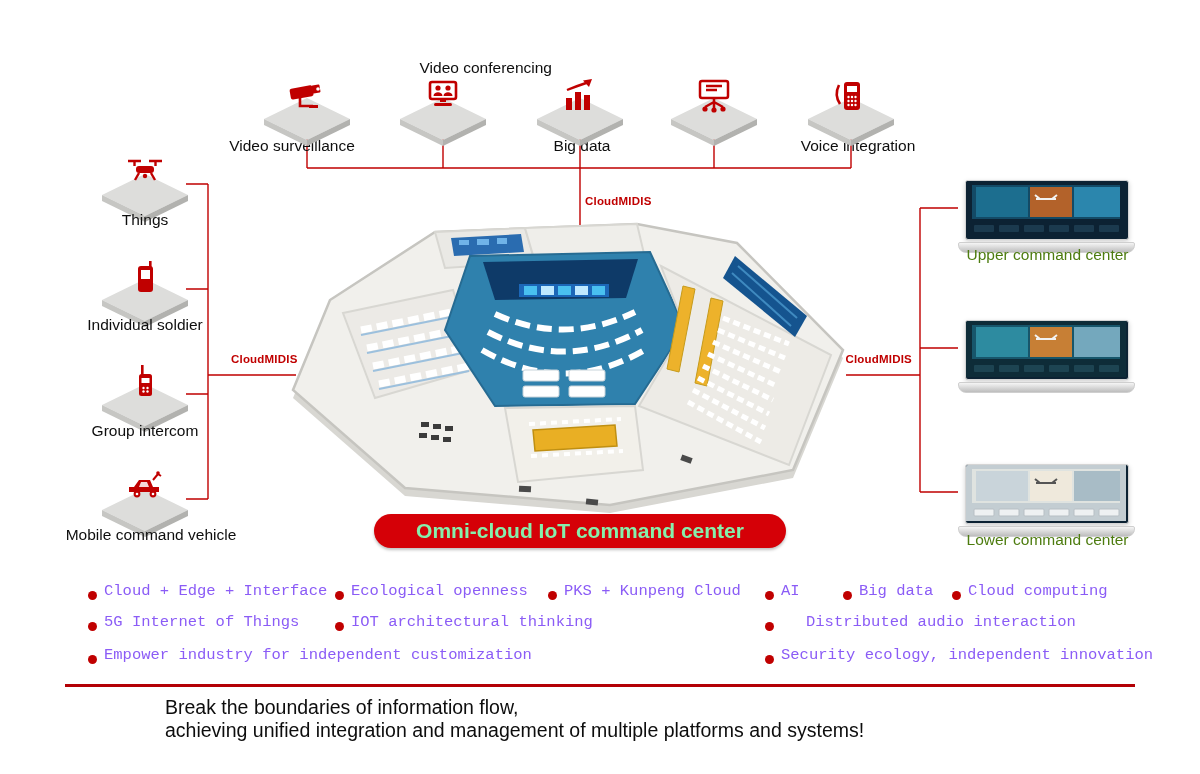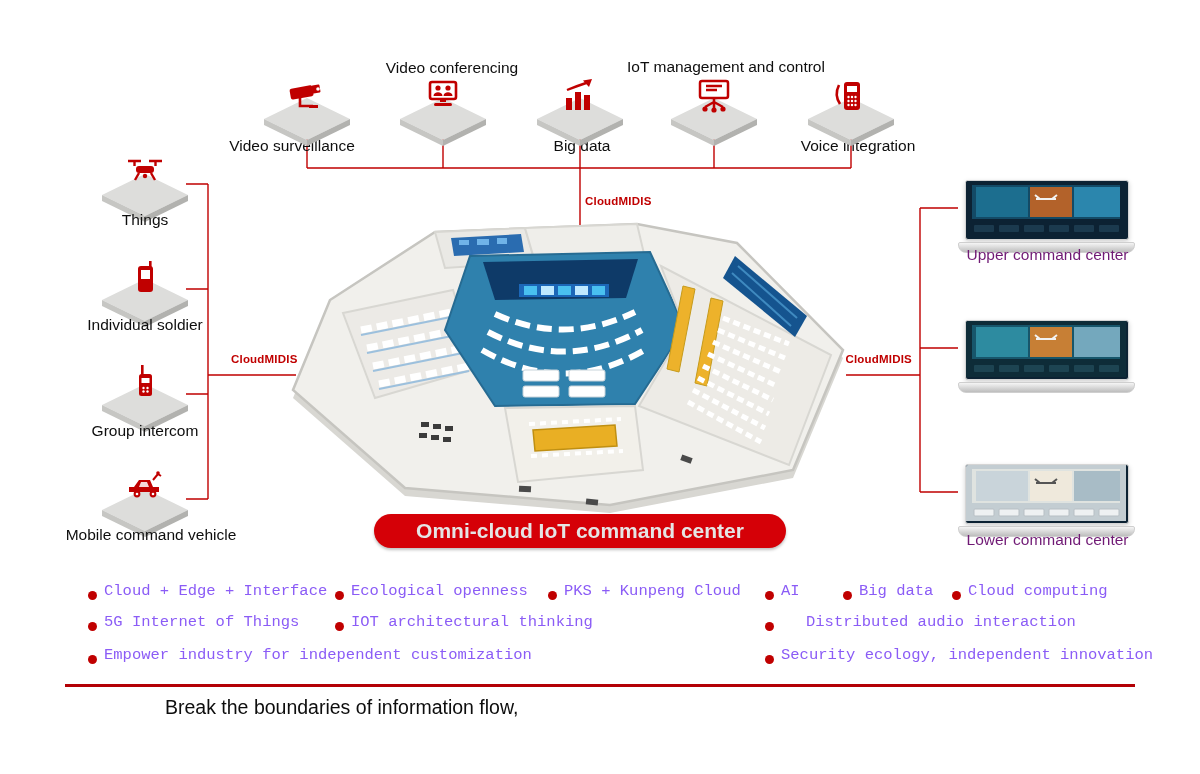--- a/index.html
+++ b/index.html
@@ -6,29 +6,29 @@
   .canvas{position:relative;width:1200px;height:774px;background:#ffffff;
     font-family:"Liberation Sans",sans-serif;color:#111;overflow:hidden;}
   .connectors{position:absolute;left:0;top:0;}
   .lbl{position:absolute;font-size:15.5px;color:#0e0e0e;text-align:center;line-height:1.2;}
   .cm{position:absolute;font-size:11.5px;font-weight:bold;color:#c00000;letter-spacing:.2px;}
   .icon-block{position:absolute;width:90px;height:70px;}
   .platform{position:absolute;left:0;bottom:0;}
   .glyph{position:absolute;left:50%;top:2px;transform:translateX(-50%);}
   .building{position:absolute;}
   .banner{position:absolute;left:374px;top:514px;width:412px;height:34px;background:#d50007;
-    border-radius:17px;color:#e5e5e5;font-size:21px;font-weight:bold;text-align:center;line-height:34px;
+    border-radius:17px;color:#86efac;font-size:21px;font-weight:bold;text-align:center;line-height:34px;
     box-shadow:0 2px 3px rgba(0,0,0,.25);}
   .laptop{position:absolute;width:177px;}
   .laptop .screen{width:162px;height:58px;margin:0 auto;border:1px solid #d5d5d5;border-radius:3px;
     overflow:hidden;box-shadow:0 2px 5px rgba(0,0,0,.18);background:#0c2233;}
   .laptop .screen svg{display:block;}
   .laptop-base{width:175px;height:9px;margin:2px auto 0;background:linear-gradient(#f5f5f5,#bdbdbd);
     border:1px solid #cfcfcf;border-radius:2px 2px 8px 8px;}
-  .laptop-label{position:absolute;width:215px;font-size:15.5px;color:#701a75;text-align:center;}
+  .laptop-label{position:absolute;width:215px;font-size:15.5px;color:#4d7c0f;text-align:center;}
   .feature{position:absolute;display:flex;align-items:flex-end;font-size:15.5px;color:#8b5cf6;white-space:nowrap;font-family:Liberation Mono, monospace;}
   .feature .dot{width:9px;height:9px;border-radius:50%;background:#c00000;margin-right:7px;flex:none;}
   .divider{position:absolute;left:65px;top:684px;width:1070px;height:3px;background:#b30005;}
   .footer-line{position:absolute;left:165px;font-size:19.5px;color:#0d0d0d;}
 </style>
 </head>
 <body>
 
 <div class="canvas">
 
@@ -38,23 +38,22 @@
       <path d="M186 184 H208 M186 289 H208 M186 394 H208 M186 499 H208 M208 184 V499 M208 375 H296"></path>
       <path d="M920 208 H958 M920 348 H958 M920 492 H958 M920 208 V492 M846 375 H920"></path>
     </g>
   </svg>
 
   <div class="cm" style="left:585px;top:195px;">CloudMIDIS</div>
   <div class="cm" style="left:231px;top:353px;">CloudMIDIS</div>
   <div class="cm" style="left:838px;top:353px;width:74px;text-align:right;">CloudMIDIS</div>
 
   <div class="lbl" style="left:192px;top:137px;width:200px;">Video surveillance</div>
-  <div class="lbl" style="left:352px;top:59px;width:200px;">Video conferencing</div>
+  <div class="lbl" style="left:352px;top:59px;width:200px;text-align:right;">Video conferencing</div>
   <div class="lbl" style="left:522px;top:137px;width:120px;">Big data</div>
-  <div class="lbl" style="left:596px;top:58px;width:260px;">IoT management and control</div>
   <div class="lbl" style="left:770px;top:137px;width:176px;">Voice integration</div>
 
   <div class="icon-block" style="left:262px;top:76px;">
     <svg class="platform" width="90" height="50" viewBox="0 0 90 50">
         <polygon points="45,2 88,23 45,44 2,23" fill="#dddddb"></polygon>
         <polygon points="2,23 45,44 45,50 2,29" fill="#c6c6c3"></polygon>
         <polygon points="88,23 45,44 45,50 88,29" fill="#b2b2af"></polygon>
       </svg>
     <svg class="glyph" width="40" height="40" viewBox="0 0 40 40">
       <g fill="#c00000">
@@ -434,14 +433,15 @@
       <span class="dot"></span>
       <span>Empower industry for independent customization</span>
     </div>
   <div class="feature" style="left:765px;top:646px;">
       <span class="dot"></span>
       <span>Security ecology, independent innovation</span>
     </div>
 
   <div class="divider"></div>
   <div class="footer-line" style="top:696px;">Break the boundaries of information flow,</div>
+  <div class="footer-line" style="top:719px;">achieving unified integration and management of multiple platforms and systems!</div>
 
 </div>
 
 </body></html>

